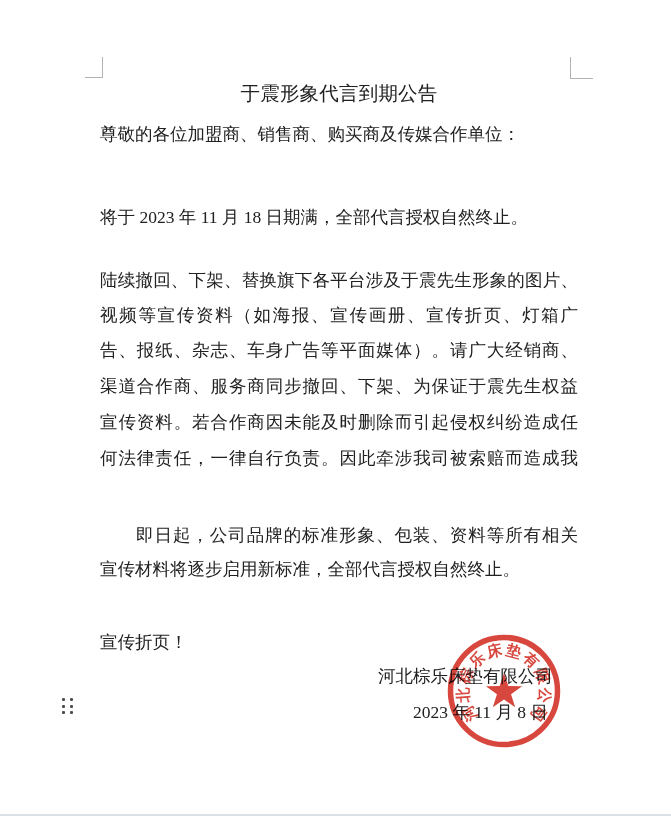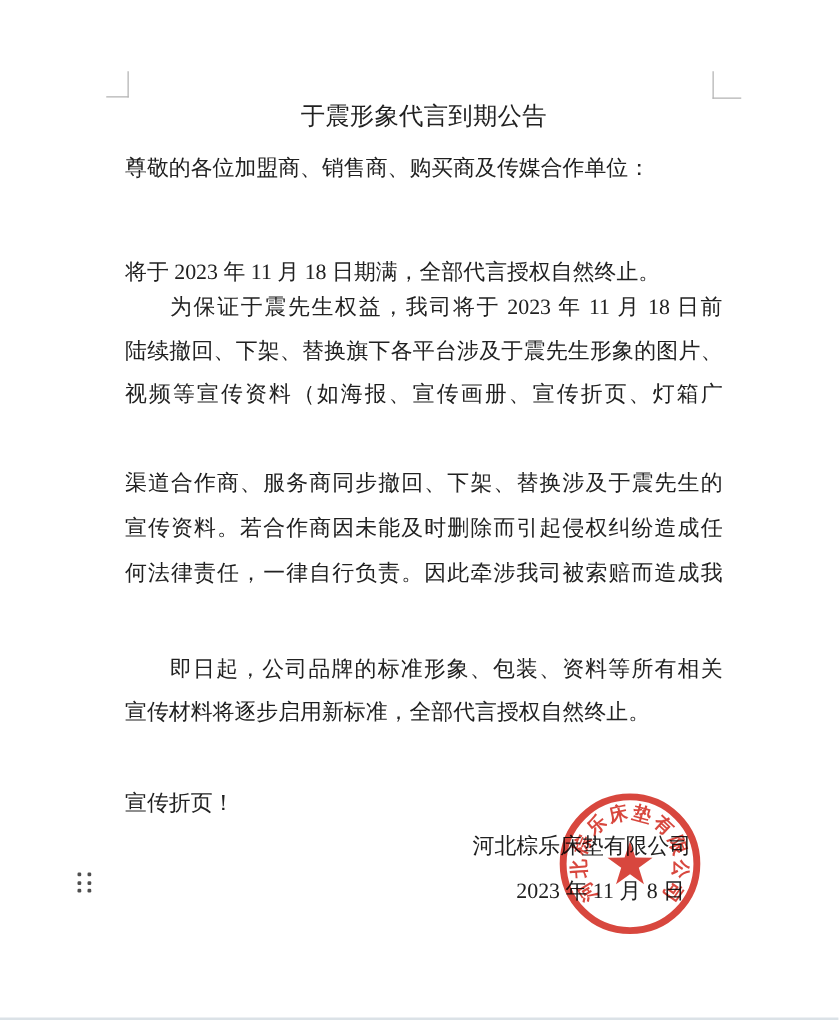--- a/index.html
+++ b/index.html
@@ -63,24 +63,24 @@
   <div class="crop-mark tl"></div>
   <div class="crop-mark tr"></div>
 
   <div class="doc">
     <div class="line" style="top:122px">尊敬的各位加盟商、销售商、购买商及传媒合作单位：</div>
 
     <div class="line title">于震形象代言到期公告</div>
 
     <div class="line" style="top:205px">将于 2023 年 11 月 18 日期满，全部代言授权自然终止。</div>
 
-    <div class="line indent justify" style="top:233px">为保证于震先生权益，我司将于 2023 年 11 月 18 日前</div>
     <div class="line justify" style="top:268px">陆续撤回、下架、替换旗下各平台涉及于震先生形象的图片、</div>
     <div class="line justify" style="top:303px">视频等宣传资料（如海报、宣传画册、宣传折页、灯箱广</div>
-    <div class="line justify" style="top:374px">渠道合作商、服务商同步撤回、下架、替换涉及于震先生的</div>
+    <div class="line justify" style="top:338px">告、报纸、杂志、车身广告等平面媒体）。请广大经销商、</div>
+    <div class="line justify" style="top:374px">渠道合作商、服务商同步撤回、下架、为保证于震先生权益</div>
     <div class="line justify" style="top:410px">宣传资料。若合作商因未能及时删除而引起侵权纠纷造成任</div>
     <div class="line justify" style="top:446px">何法律责任，一律自行负责。因此牵涉我司被索赔而造成我</div>
 
     <div class="line indent justify" style="top:523px">即日起，公司品牌的标准形象、包装、资料等所有相关</div>
     <div class="line" style="top:557px">宣传材料将逐步启用新标准，全部代言授权自然终止。</div>
 
     <div class="line" style="top:630px">宣传折页！</div>
 
     <div class="line sig company" style="top:664px">河北棕乐床垫有限公司</div>
     <div class="line sig date" style="top:700px">2023 年 11 月 8 日</div>

